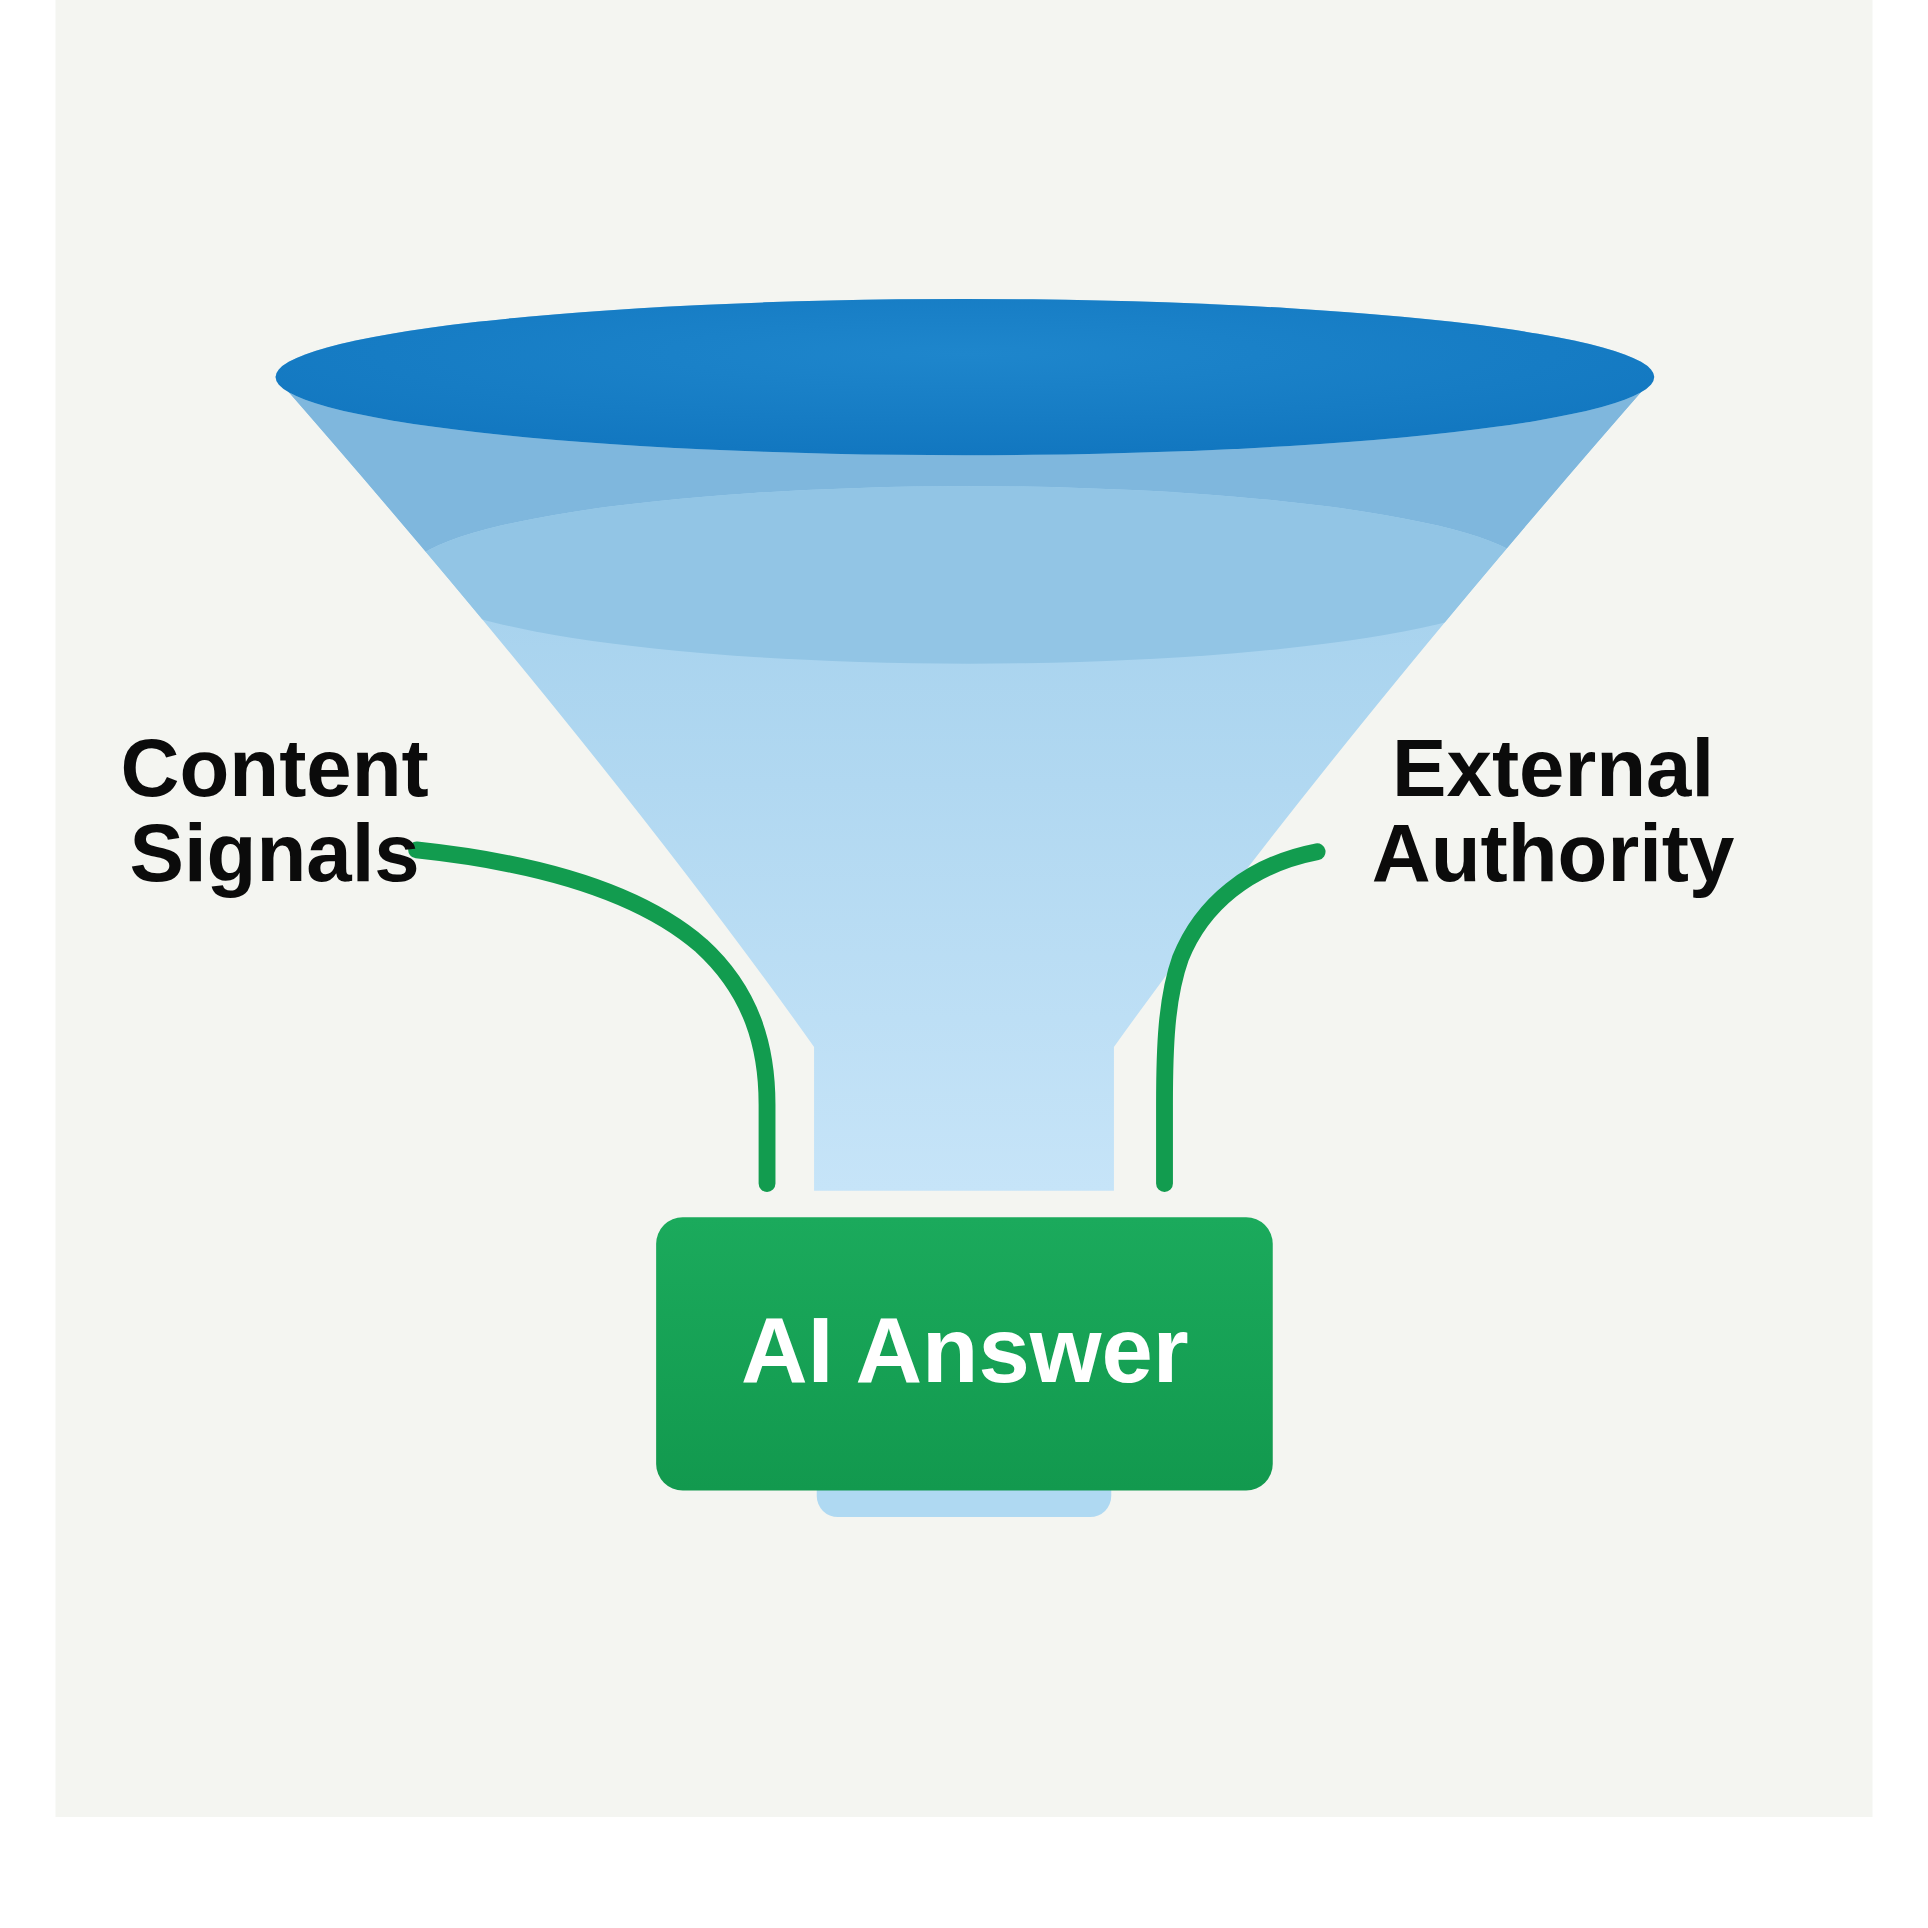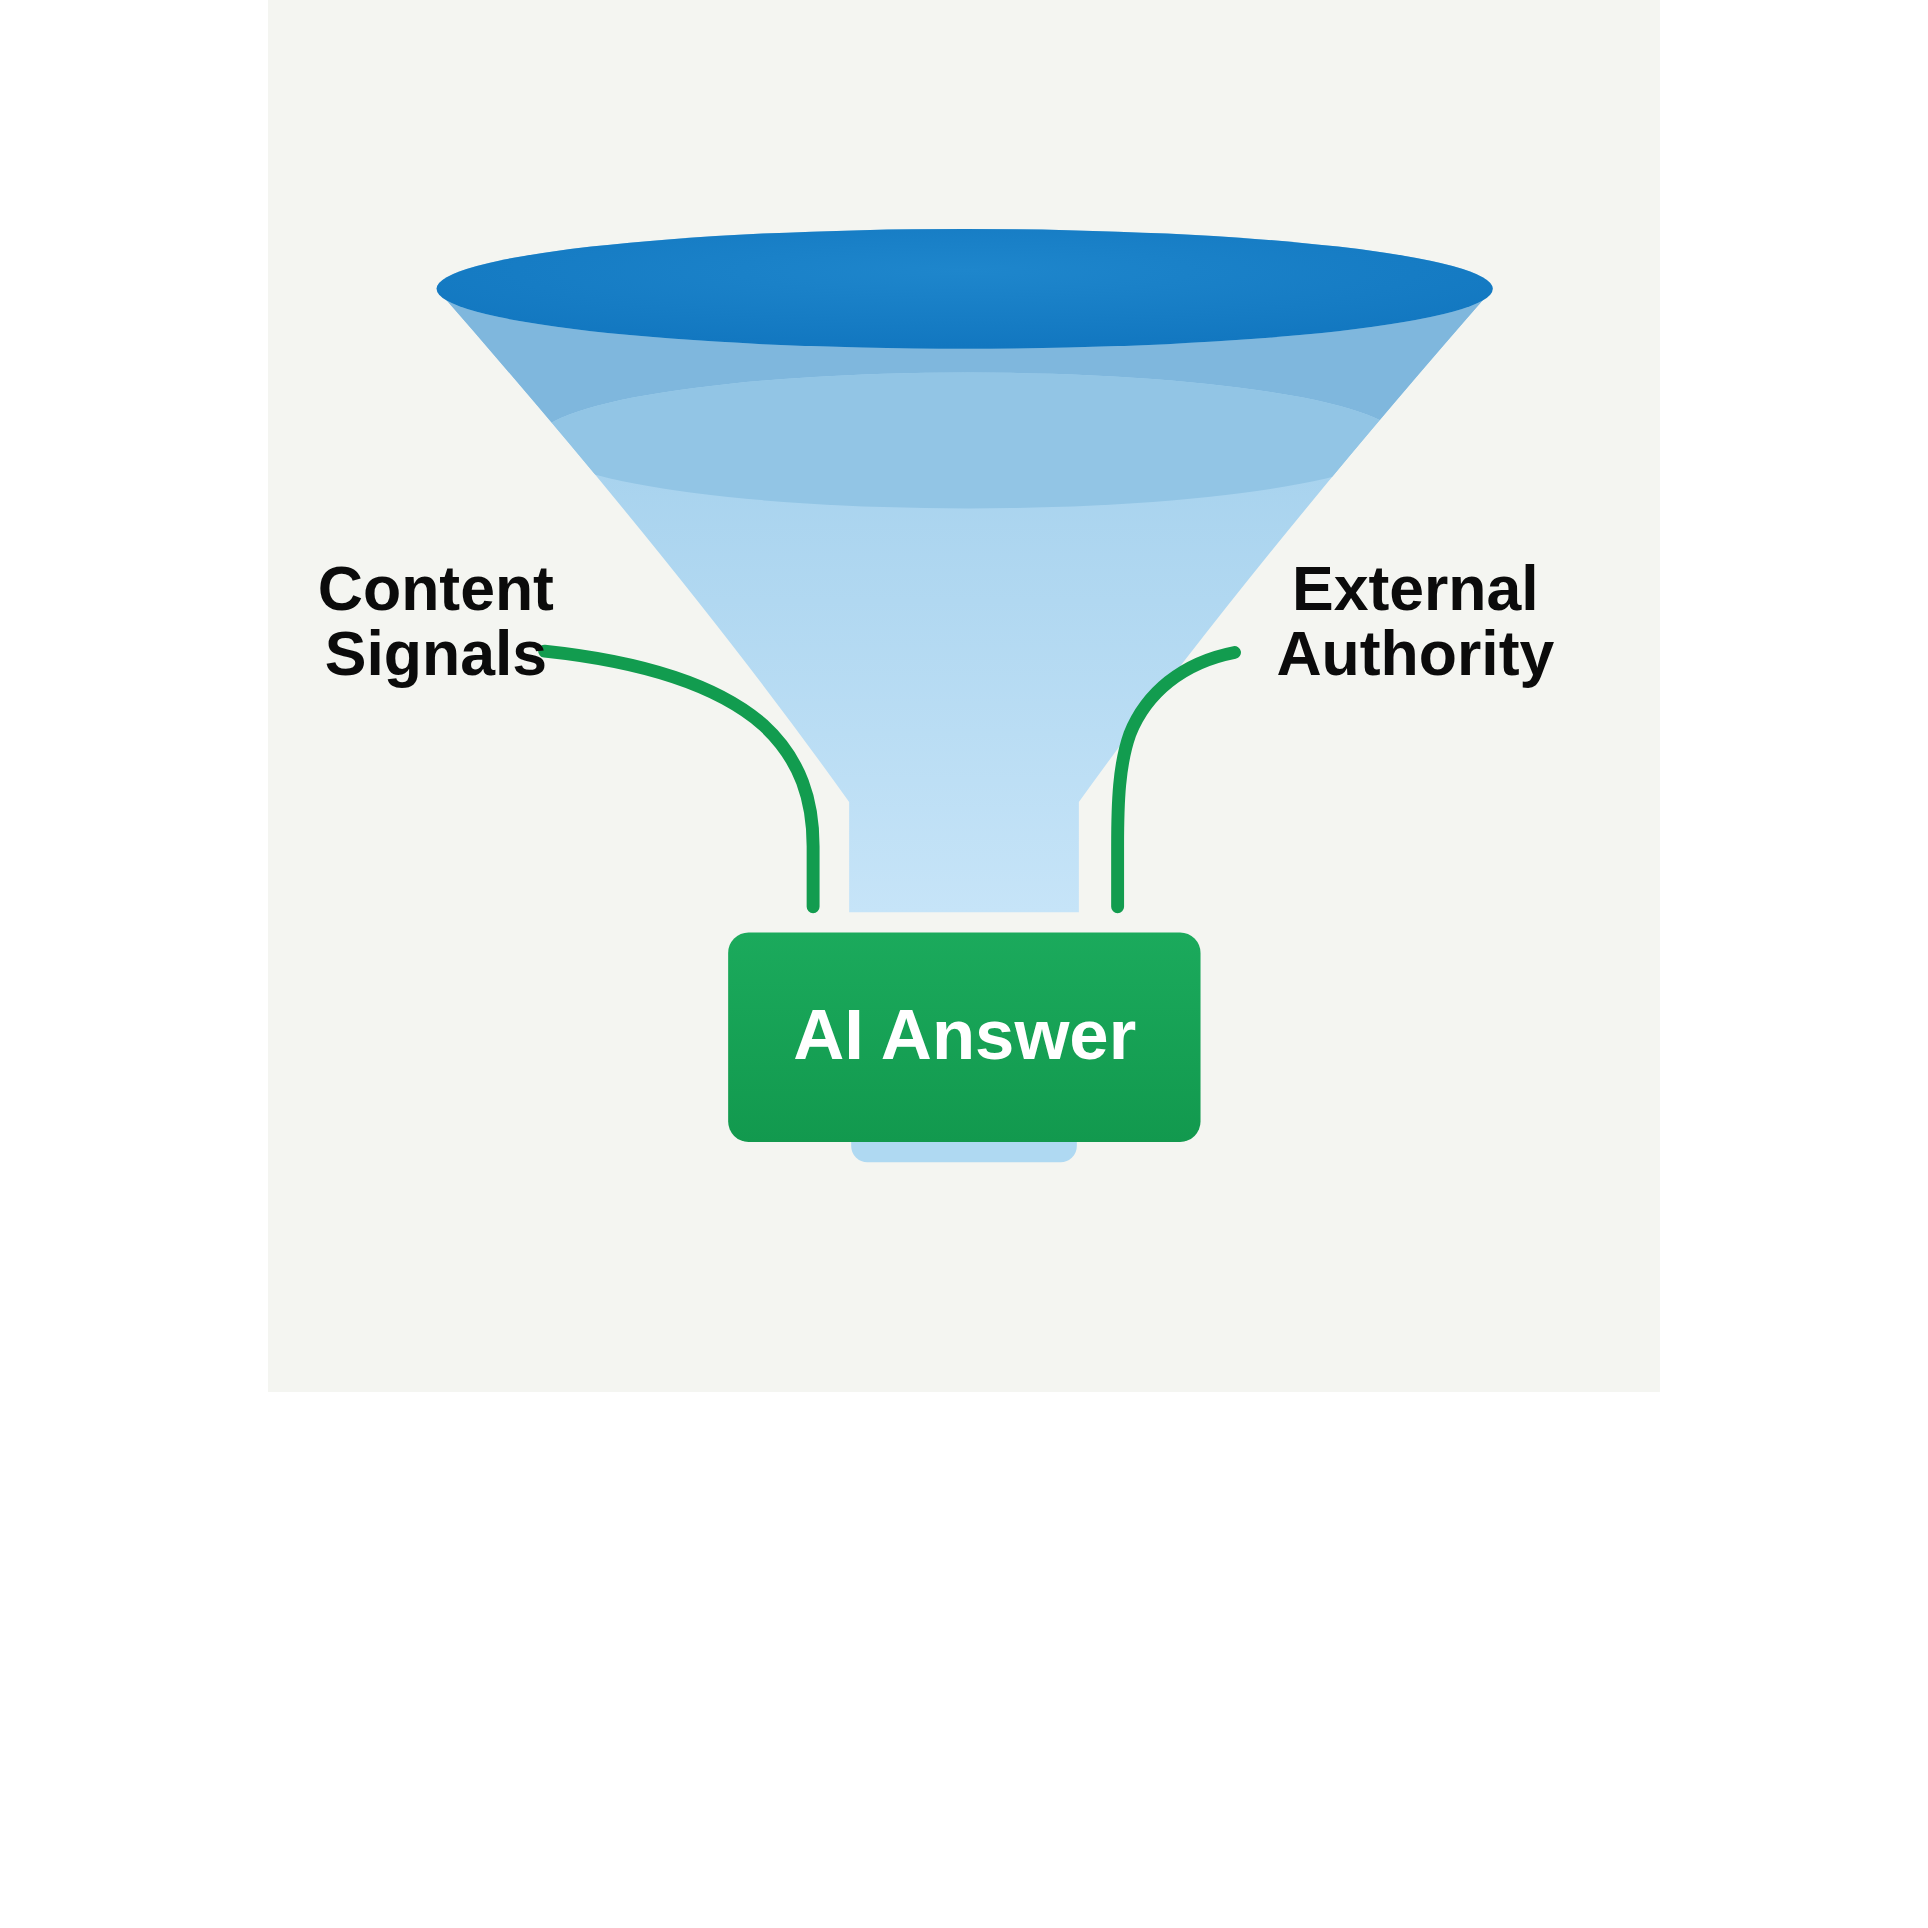--- a/index.html
+++ b/index.html
@@ -1,18 +1,18 @@
 <!DOCTYPE html>
 <html style="font-size:15px"><head>
 <meta charset="utf-8">
 <style>
   html,body{margin:0;padding:0;}
   .canvas{
     position:relative;
-    width:1928px;height:1392px;
+    width:1928px;height:1817px;
     overflow:hidden;
     font-family:"Liberation Sans", sans-serif;
   }
   svg{position:absolute;left:0;top:0;width:100%;height:100%;display:block;}
   .label-text{
     font-family:"Liberation Sans", sans-serif;
     font-weight:bold;
     font-size:92px;
     letter-spacing:0px;
   }

